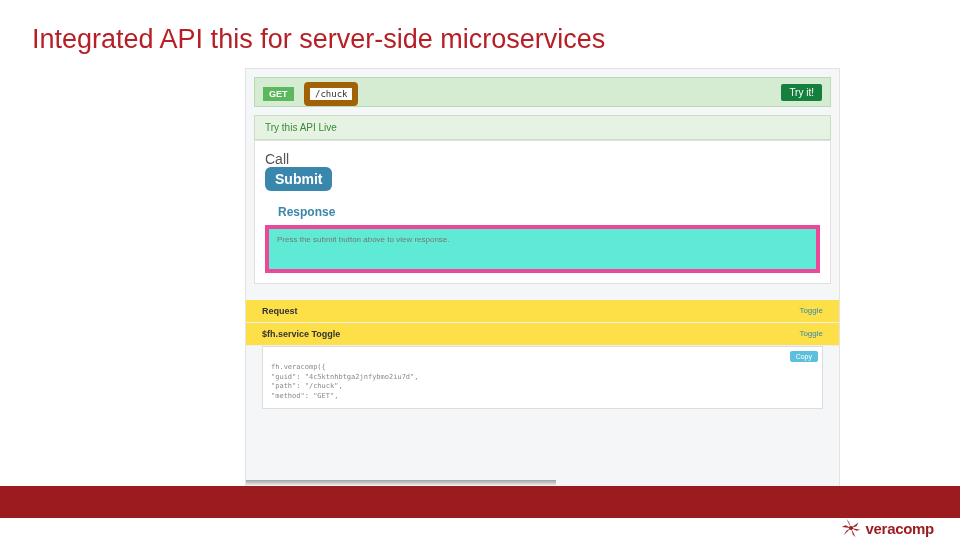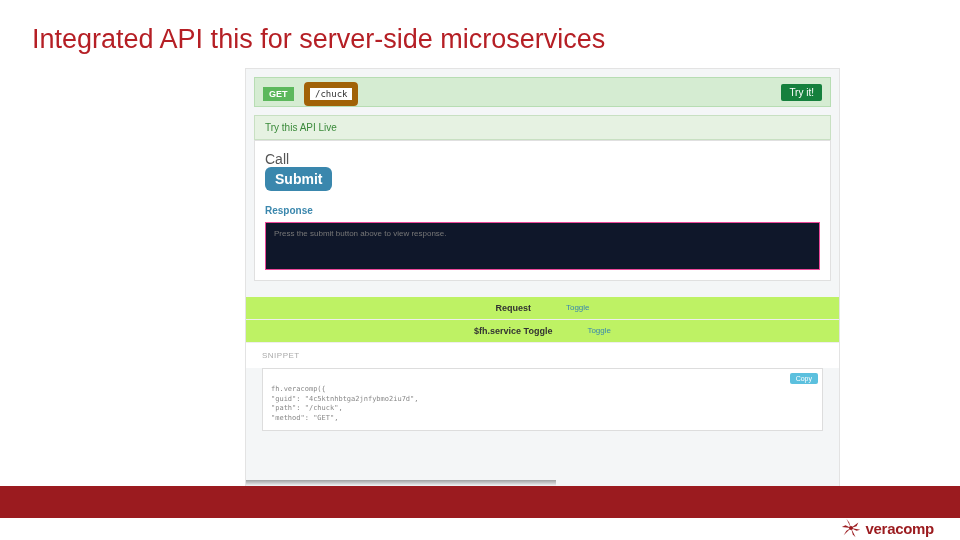--- a/index.html
+++ b/index.html
@@ -85,38 +85,38 @@
     background: #3a87ad;
     color: #fff;
     font-size: 14px;
     padding: 4px 10px;
     border: none;
     border-radius: 6px;
     font-weight: bold;
   }
   .response-label {
     color: #3a87ad;
-    font-size: 10px;
-    font-weight: bold;
-    margin: 14px 0 6px 0;
+    font-size: 12px;
+    font-weight: bold;
+    margin: 14px 0 6px 13px;
   }
   .response-box {
-    background: #0f172a;
-    border: 1px solid #ec4899;
+    background: #5eead4;
+    border: 4px solid #ec4899;
     padding: 6px 8px;
     font-size: 8px;
     color: #777;
     height: 48px;
   }
   .section-row {
     display: flex;
-    justify-content: center;
+    justify-content: space-between;
     padding: 6px 16px;
     border-bottom: 1px solid #eee;
-    background: #bef264;
+    background: #fde047;
     gap: 35px;
   }
   .section-label {
     font-size: 9px;
     font-weight: bold;
     color: #333;
   }
   .toggle-link {
     font-size: 8px;
     color: #3a87ad;
@@ -218,21 +218,20 @@
   <div class="section-row">
     <span class="section-label">Request</span>
     <span class="toggle-link">Toggle</span>
   </div>
 
   <div class="section-row">
     <span class="section-label">$fh.service Toggle</span>
     <span class="toggle-link">Toggle</span>
   </div>
 
-  <div class="snippet-label">SNIPPET</div>
 
   <div class="code-block">
     <button class="copy-btn">Copy</button>
     <div>&nbsp;</div>
     <div>fh.veracomp({</div>
     <div>  "guid": "4c5ktnhbtga2jnfybmo2iu7d",</div>
     <div>  "path": "/chuck",</div>
     <div>  "method": "GET",</div>
   </div>
 

